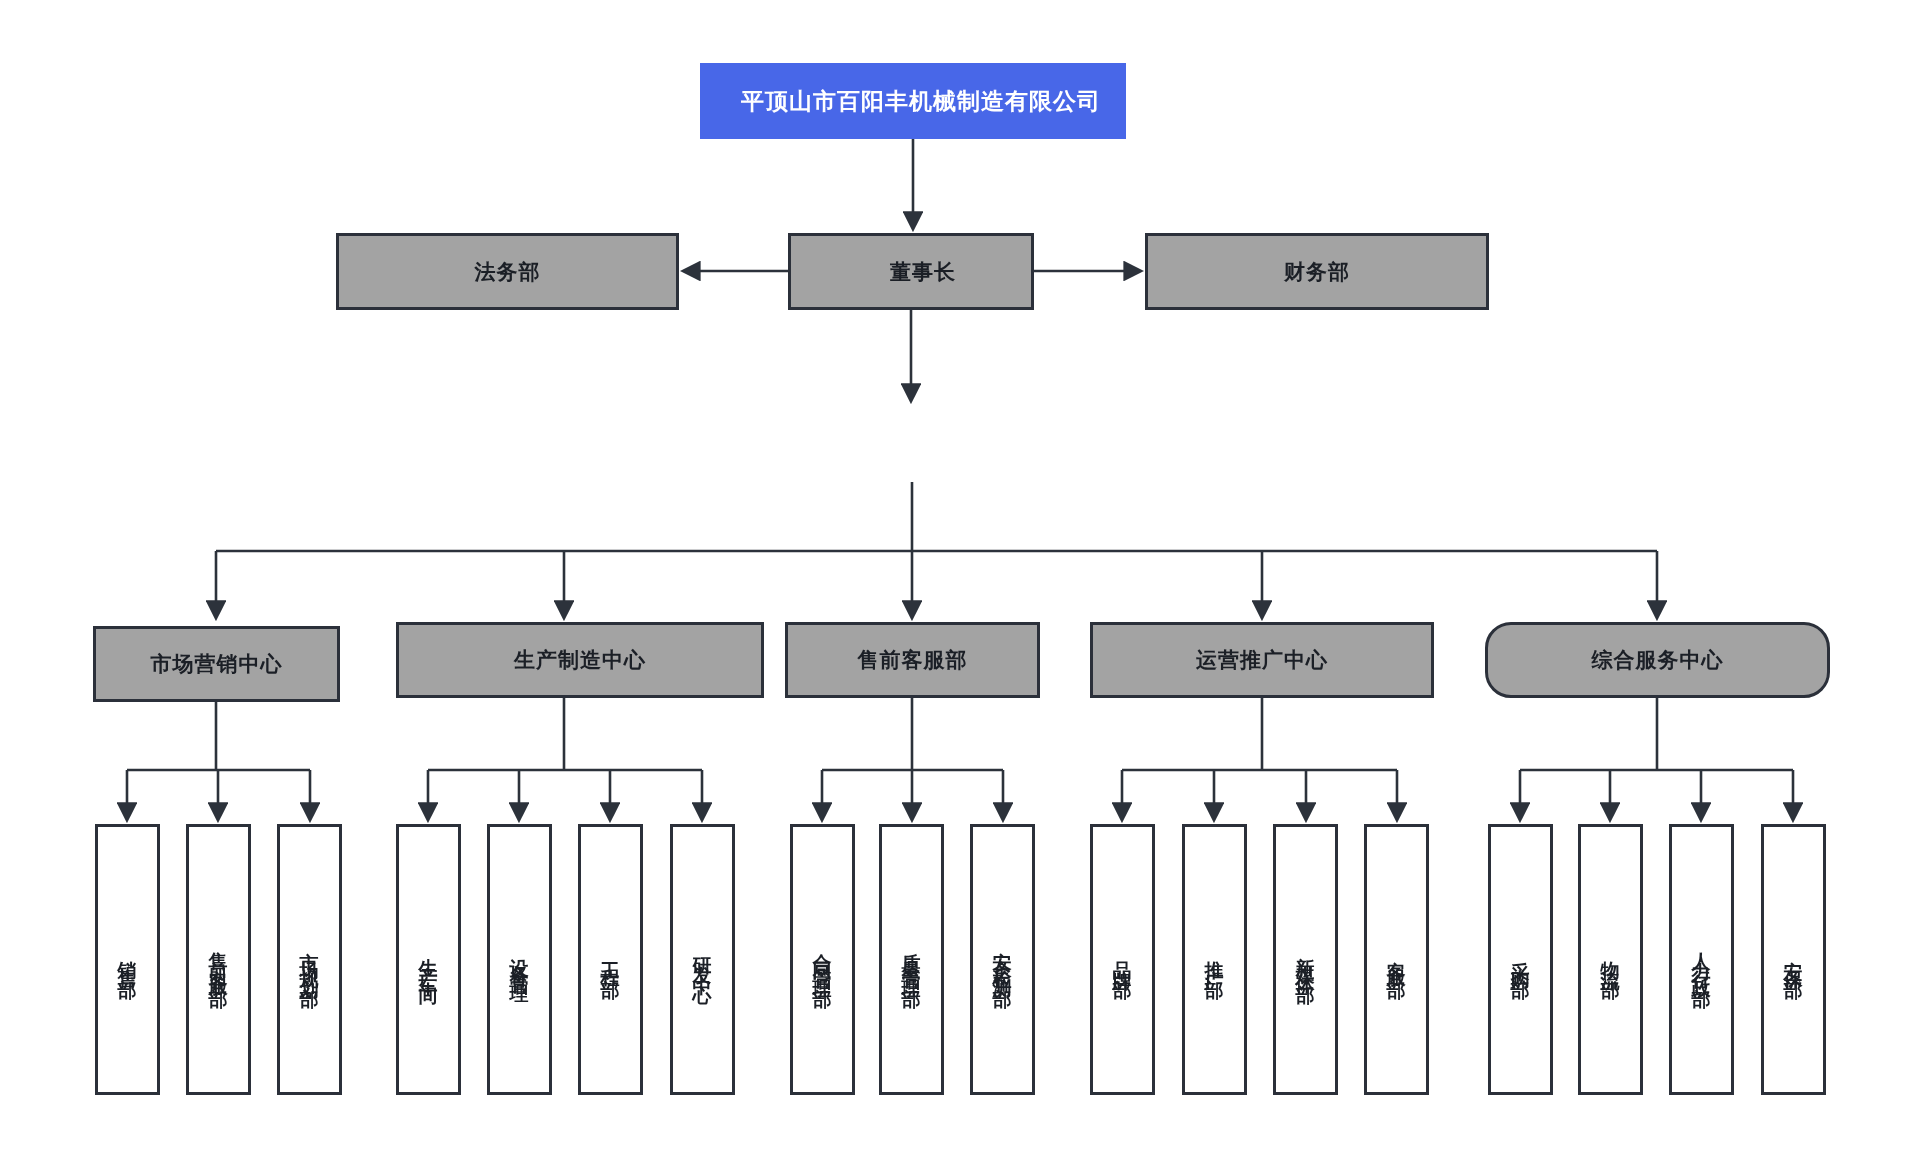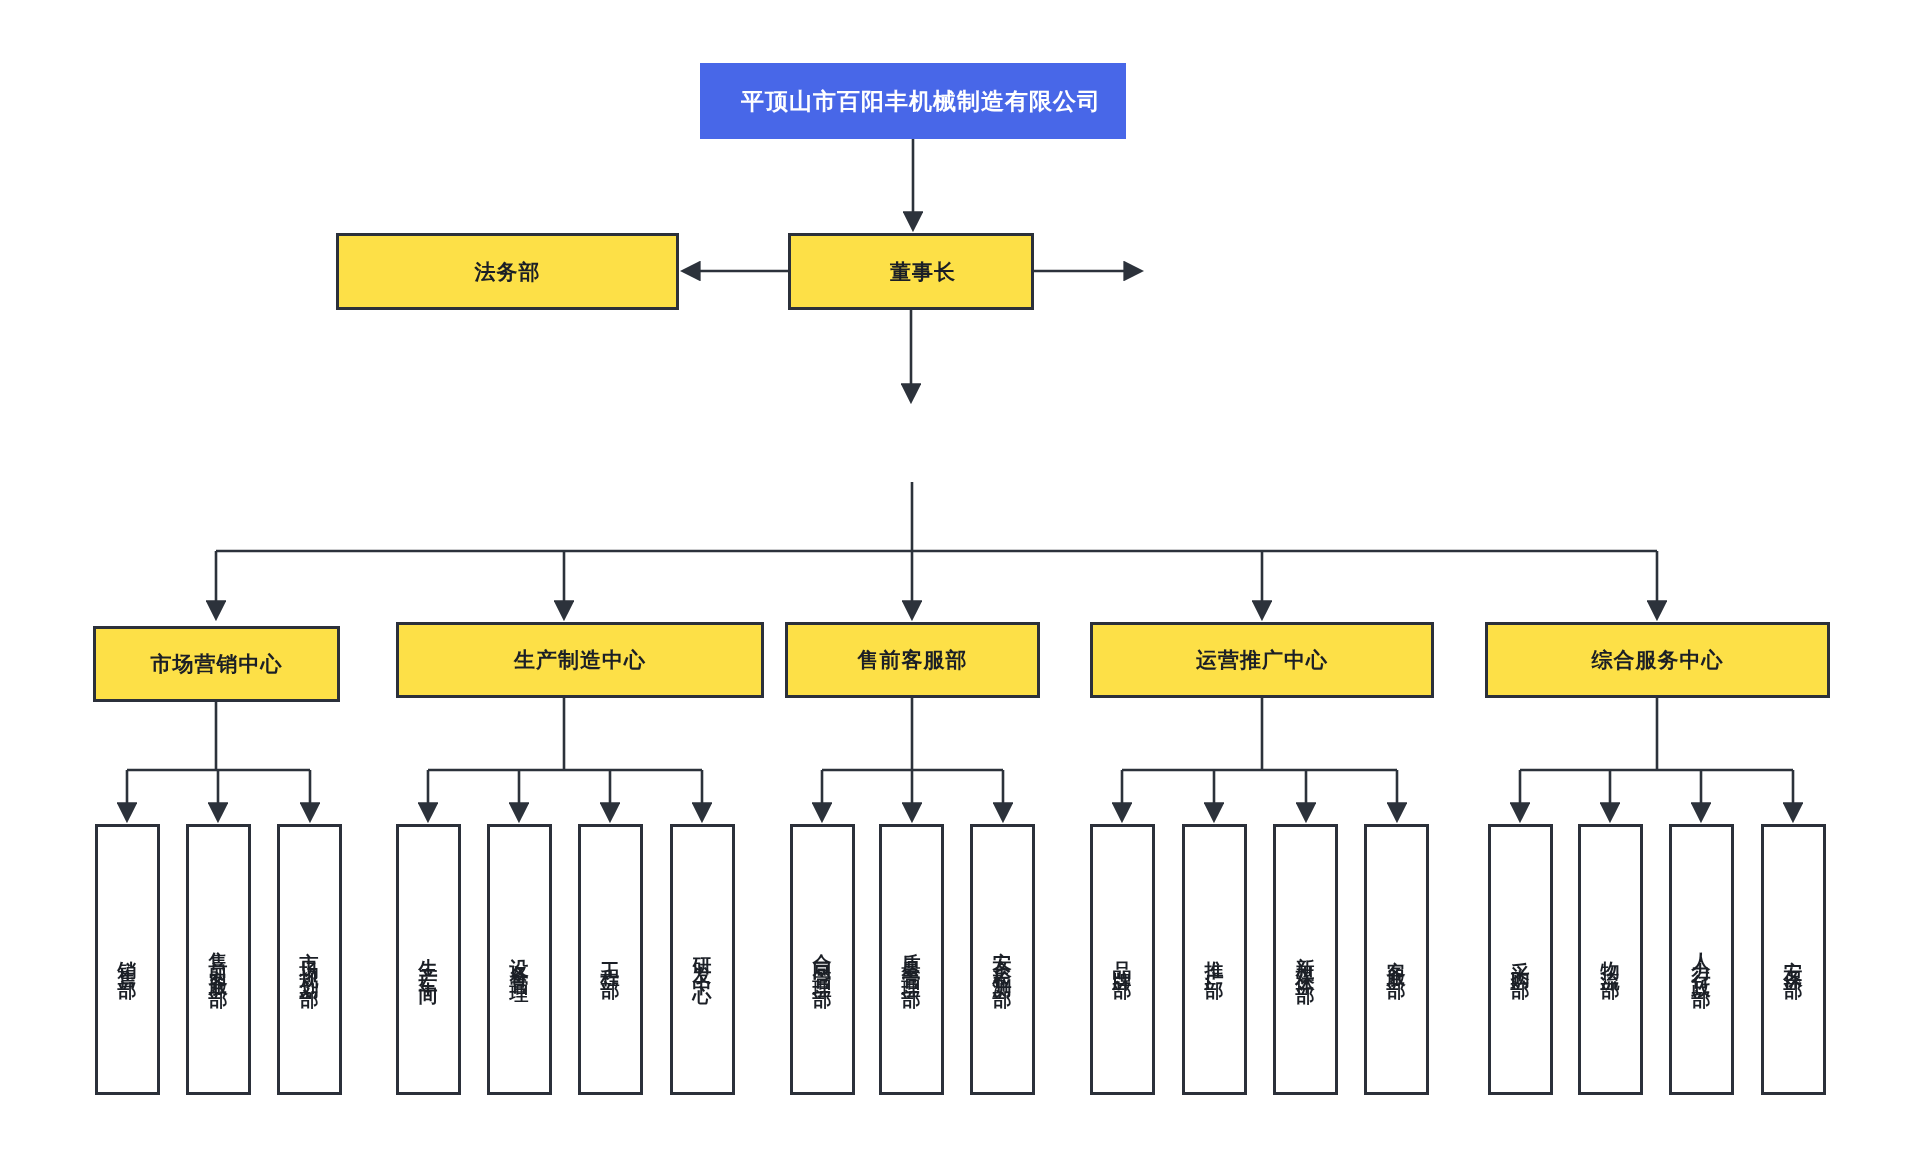--- a/index.html
+++ b/index.html
@@ -8,21 +8,21 @@
     width: 1920px;
     height: 1164px;
     background: #ffffff;
     font-family: "Liberation Sans", sans-serif;
     overflow: hidden;
   }
   #wires { position: absolute; left: 0; top: 0; pointer-events: none; }
   .node {
     position: absolute;
     box-sizing: border-box;
-    background: #fde047;
+    background: #a3a3a3;
     border: 3px solid #2b303a;
     color: #1b1f26;
     display: flex;
     align-items: center;
     justify-content: center;
     font-weight: 700;
     font-size: 21px;
     letter-spacing: 1px;
     text-align: center;
   }
@@ -112,27 +112,28 @@
       <line x1="1610" y1="770" x2="1610" y2="819" marker-end="url(#ah)"></line>
       <line x1="1701" y1="770" x2="1701" y2="819" marker-end="url(#ah)"></line>
       <line x1="1793" y1="770" x2="1793" y2="819" marker-end="url(#ah)"></line>
     </g>
   </svg>
 
   <div class="node root" style="left:700px; top:63px; width:426px; height:76px;padding-left:16px;">平顶山市百阳丰机械制造有限公司</div>
 
   <div class="node" style="left:336px; top:233px; width:343px; height:77px;">法务部</div>
   <div class="node" style="left:788px; top:233px; width:246px; height:77px;padding-left:24px;">董事长</div>
+  <div class="node" style="left:1145px; top:233px; width:344px; height:77px;">财务部</div>
 
 
   <div class="node" style="left:93px; top:626px; width:247px; height:76px;">市场营销中心</div>
   <div class="node" style="left:396px; top:622px; width:368px; height:76px;">生产制造中心</div>
   <div class="node" style="left:785px; top:622px; width:255px; height:76px;">售前客服部</div>
   <div class="node" style="left:1090px; top:622px; width:344px; height:76px;">运营推广中心</div>
-  <div class="node" style="left:1485px; top:622px; width:345px; height:76px;">综合服务中心</div>
+  <div class="node" style="left:1485px; top:622px; width:345px; height:76px;border-radius:26px;">综合服务中心</div>
 
   <div class="vnode" style="left:95px; top:824px; width:65px; height:271px;">
     <span class="vtext">销售部</span>
     </div>
   <div class="vnode" style="left:186px; top:824px; width:65px; height:271px;">
     <span class="vtext">售前客服部</span>
     </div>
   <div class="vnode" style="left:277px; top:824px; width:65px; height:271px;">
     <span class="vtext">市场规划部</span>
     </div>

